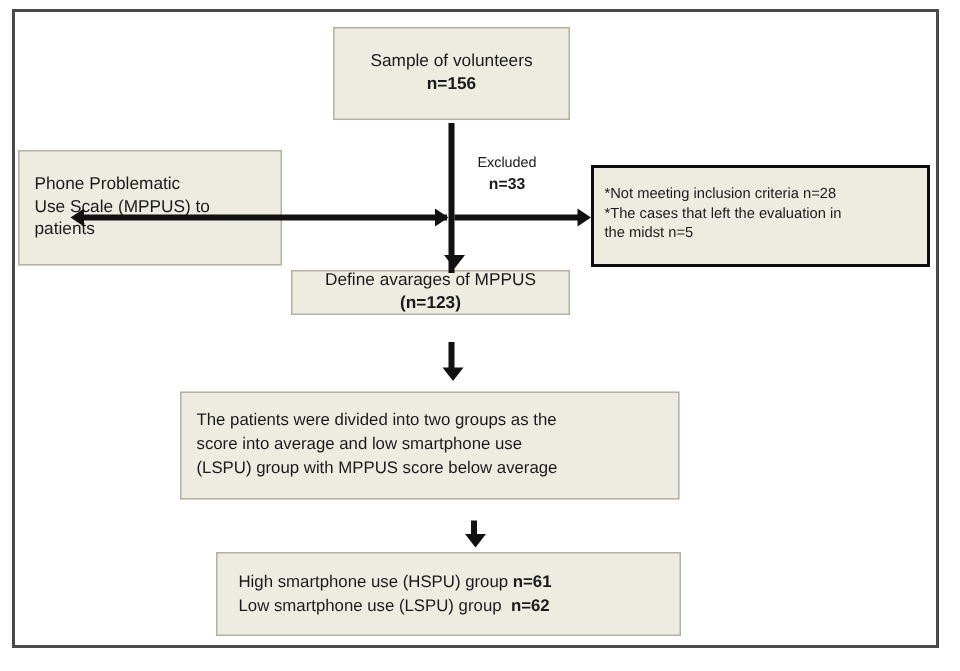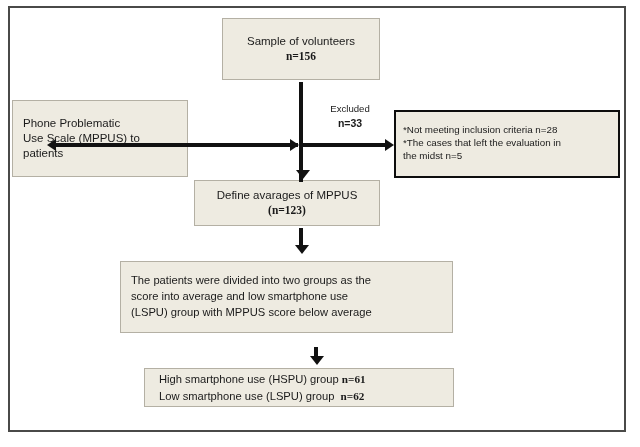--- a/index.html
+++ b/index.html
@@ -42,21 +42,21 @@
   }
   .box.thick {
     border: 2px solid #0d0d0d;
   }
   .box .ln {
     display: block;
     white-space: pre;
   }
   .center { text-align: right; }
   .left { text-align: left; }
-  .bold { font-weight: bold; font-family: Liberation Serif, serif; }
+  .bold { font-weight: bold; }
 
   
   #box-sample {
     left: 222px; top: 18px; width: 158px; height: 62px;
     font-size: 11.5px;
     align-items: center;
   }
   #box-mppus {
     left: 12px; top: 100px; width: 176px; height: 77px;
     font-size: 11.5px;
@@ -64,33 +64,33 @@
     text-align: left;
   }
   #box-excluded-detail {
     left: 394px; top: 110px; width: 226px; height: 68px;
     font-size: 9.8px;
     padding: 2px 6px 5px 7px;
     text-align: left;
     line-height: 1.34;
   }
   #box-averages {
-    left: 194px; top: 180px; width: 186px; height: 46px;
+    left: 194px; top: 180px; width: 186px; height: 30px;
     font-size: 11.5px;
     align-items: center;
   }
   #box-groups {
     left: 120px; top: 261px; width: 333px; height: 72px;
     font-size: 11.2px;
     padding: 5px 8px 5px 10px;
     text-align: left;
     line-height: 1.42;
   }
   #box-result {
-    left: 144px; top: 368px; width: 310px; height: 39px;
+    left: 144px; top: 368px; width: 310px; height: 56px;
     font-size: 11.2px;
     padding: 4px 6px 4px 14px;
     text-align: left;
     line-height: 1.45;
   }
 
   
   .vline {
     position: absolute;
     background: #111111;
@@ -135,21 +135,21 @@
   #conn-excl-arrow    { left: 385px; top: 139px; }
 
   #conn-avg-vert      { left: 299px; top: 228px; height: 22px; }
   #conn-avg-arrow     { left: 295px; top: 245px; }
 
   #conn-groups-vert   { left: 314px; top: 347px; height: 14px; }
   #conn-groups-arrow  { left: 310px; top: 356px; }
 
   .excl-label {
     position: absolute;
-    left: 307px;
+    left: 295px;
     top: 102px;
     width: 86px;
     text-align: center;
     font-size: 9.6px;
     color: #1a1a1a;
     line-height: 1.5;
   }
   .excl-label .n { font-weight: bold; font-size: 10.5px; }
 </style>
 </head>

